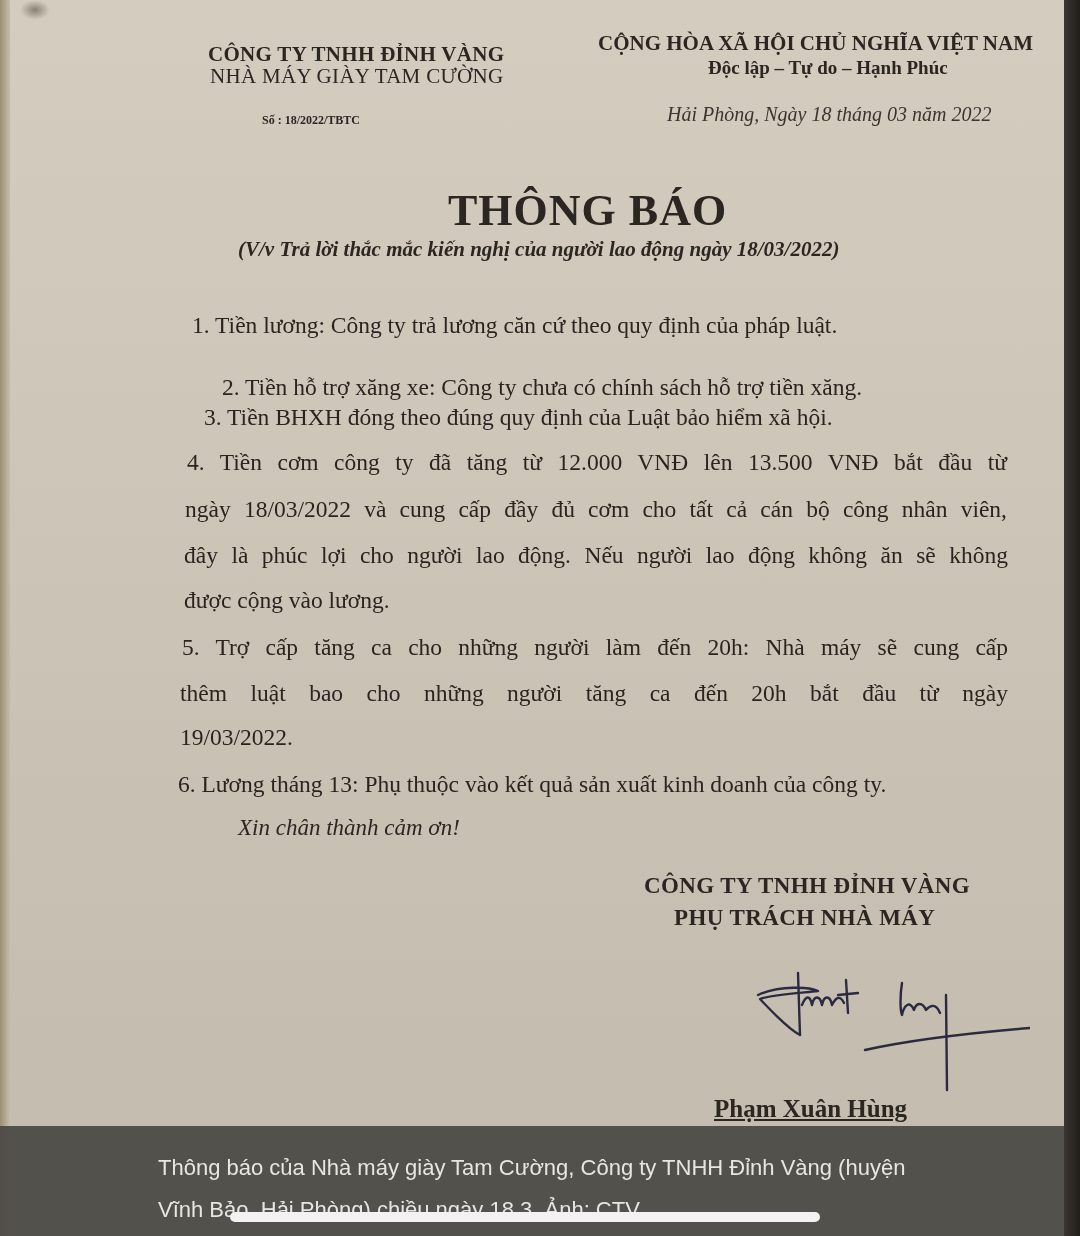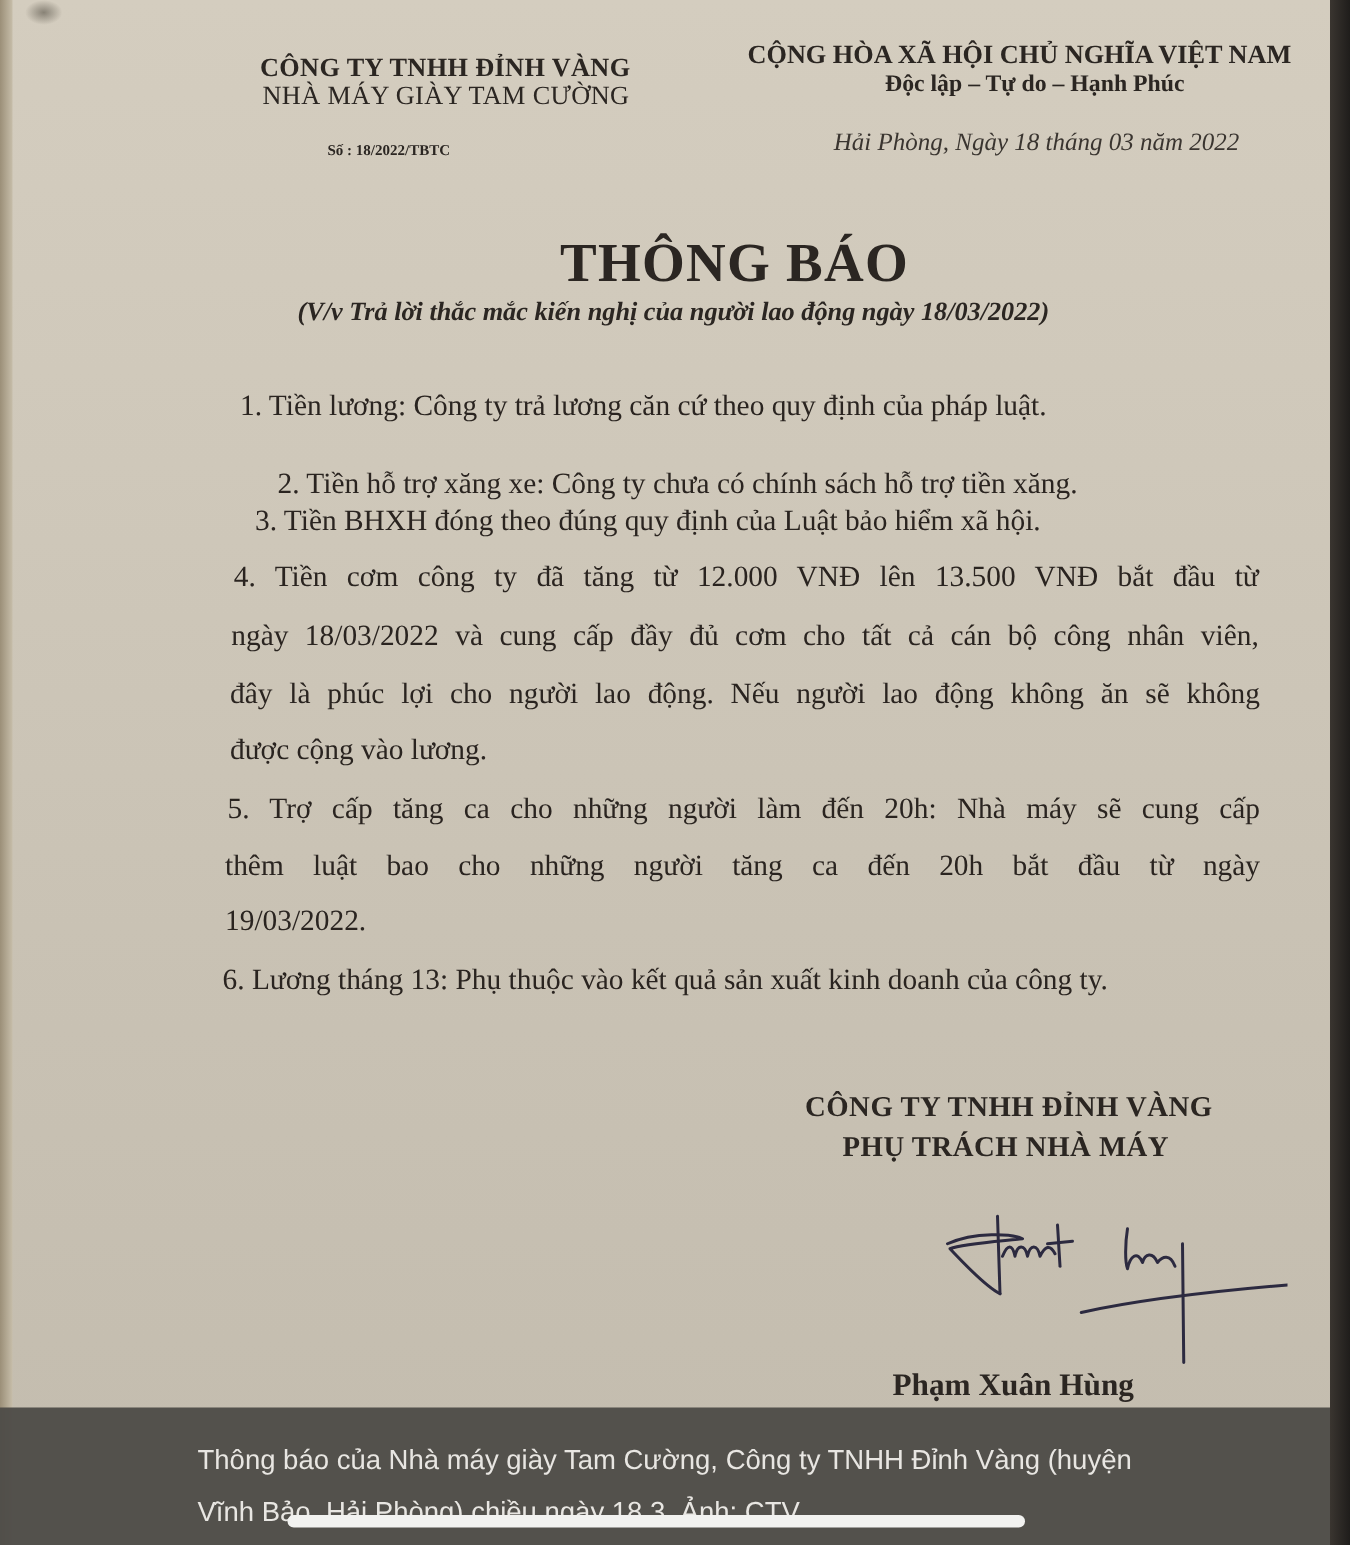--- a/index.html
+++ b/index.html
@@ -50,21 +50,21 @@
     .l4d { left: 184px; top: 587px; }
     .l5a { left: 182px; top: 634px; width: 826px; text-align: justify; text-align-last: justify; }
     .l5b { left: 180px; top: 680px; width: 828px; text-align: justify; text-align-last: justify; word-spacing: 6px; }
     .l5c { left: 180px; top: 724px; }
     .l6 { left: 178px; top: 771px; }
     .thanks { left: 238px; top: 815px; font-size: 23px; }
 
     .sig-company { left: 644px; top: 873px; font-size: 23px; letter-spacing: 0.4px; }
     .sig-role { left: 674px; top: 905px; font-size: 23px; letter-spacing: 0.4px; }
     .signature { position: absolute; left: 750px; top: 965px; width: 280px; height: 135px; }
-    .signer { left: 714px; top: 1095px; font-size: 25px; }
+    .signer { left: 714px; top: 1095px; font-size: 25px; text-decoration: underline; }
 
     .caption-overlay {
       position: absolute; left: 0; top: 1126px; width: 1064px; height: 110px;
       background: rgba(78, 76, 72, 0.96);
     }
     .caption-text {
       position: absolute; left: 158px; top: 1147px; width: 760px;
       font-family: "Liberation Sans", sans-serif; font-size: 22px; line-height: 42px;
       color: #e8e6e2;
     }
@@ -96,20 +96,21 @@
   <div class="txt body-line l4a">4. Tiền cơm công ty đã tăng từ 12.000 VNĐ lên 13.500 VNĐ bắt đầu từ</div>
   <div class="txt body-line l4b">ngày 18/03/2022 và cung cấp đầy đủ cơm cho tất cả cán bộ công nhân viên,</div>
   <div class="txt body-line l4c">đây là phúc lợi cho người lao động. Nếu người lao động không ăn sẽ không</div>
   <div class="txt body-line l4d">được cộng vào lương.</div>
 
   <div class="txt body-line l5a">5. Trợ cấp tăng ca cho những người làm đến 20h: Nhà máy sẽ cung cấp</div>
   <div class="txt body-line l5b">thêm luật bao cho những người tăng ca đến 20h bắt đầu từ ngày</div>
   <div class="txt body-line l5c">19/03/2022.</div>
 
   <div class="txt body-line l6">6. Lương tháng 13: Phụ thuộc vào kết quả sản xuất kinh doanh của công ty.</div>
+  <div class="txt i thanks">Xin chân thành cảm ơn!</div>
 
   <div class="txt b sig-company">CÔNG TY TNHH ĐỈNH VÀNG</div>
   <div class="txt b sig-role">PHỤ TRÁCH NHÀ MÁY</div>
 
   <svg class="signature" viewBox="0 0 280 135" fill="none" stroke="#2c2a40" stroke-width="2.4" stroke-linecap="round" stroke-linejoin="round">
     <path d="M48 8 L50 70"></path>
     <path d="M8 30 C 30 20, 60 22, 68 26 C 50 28, 20 30, 10 34 C 25 50, 40 65, 50 70"></path>
     <path d="M52 40 C 56 30, 60 30, 62 40 C 64 30, 70 30, 72 40 C 74 30, 80 30, 82 40 C 86 32, 90 30, 94 38"></path>
     <path d="M96 15 L98 48"></path>
     <path d="M88 30 L108 28"></path>

